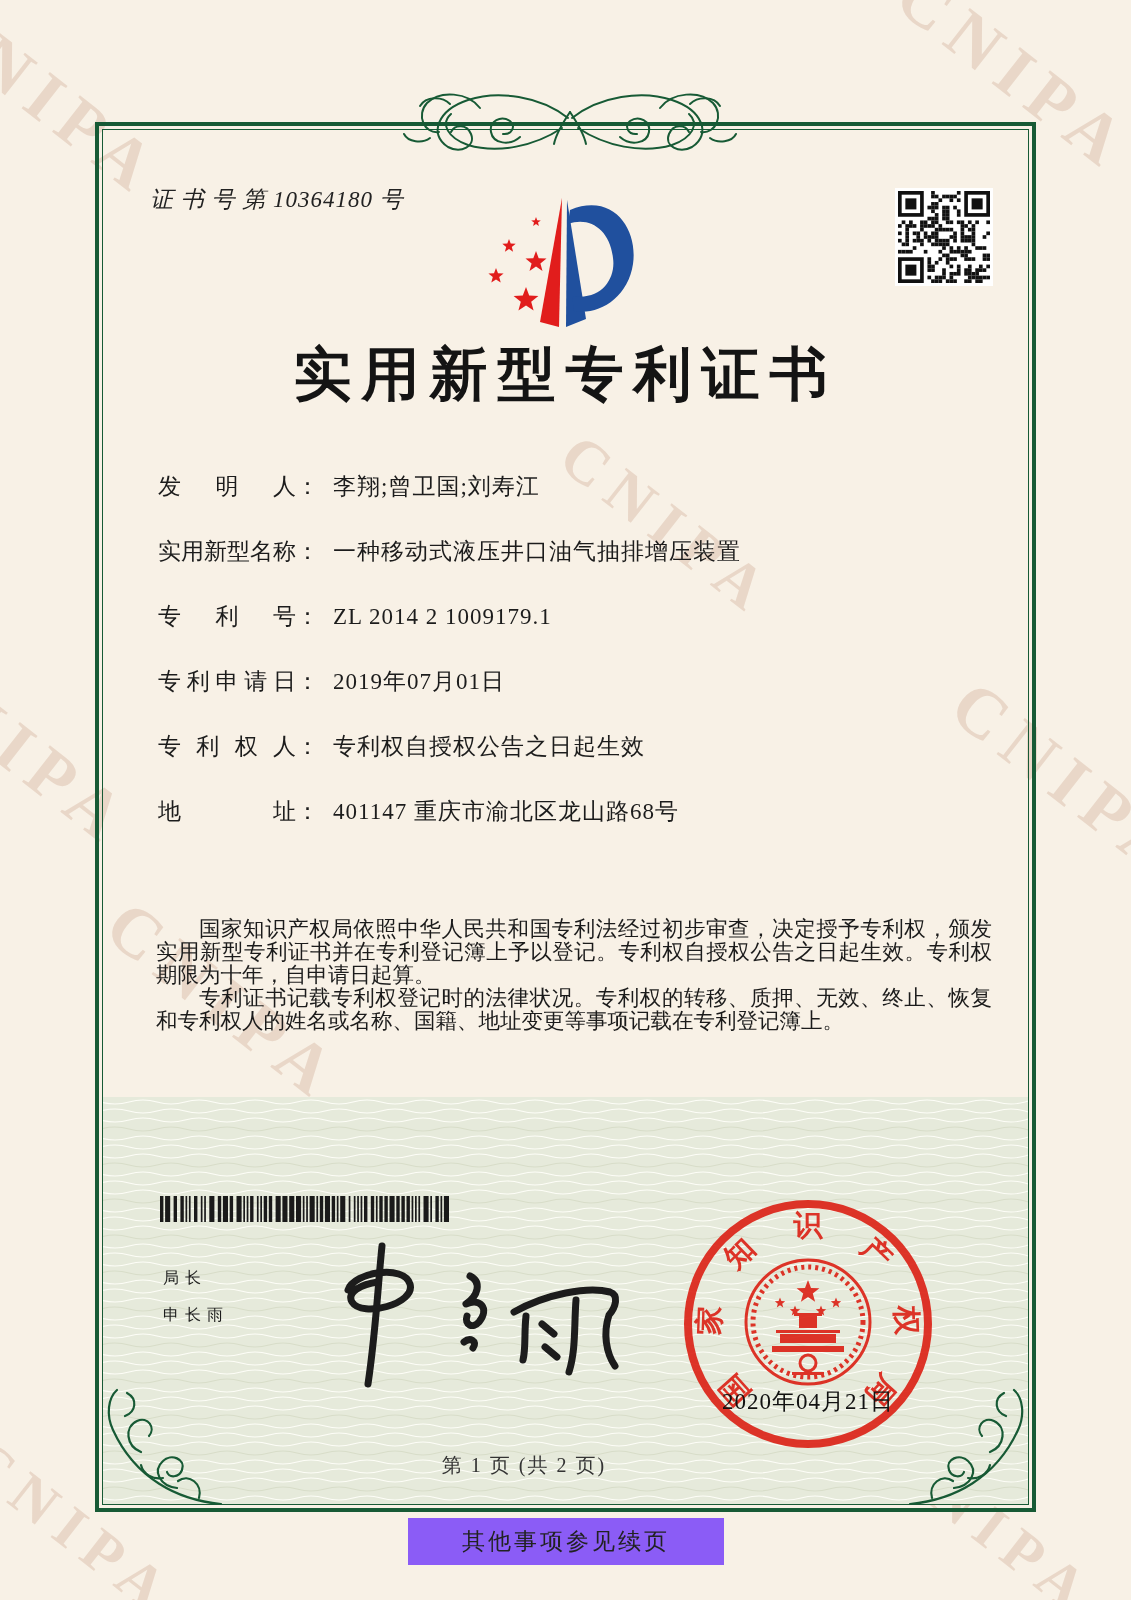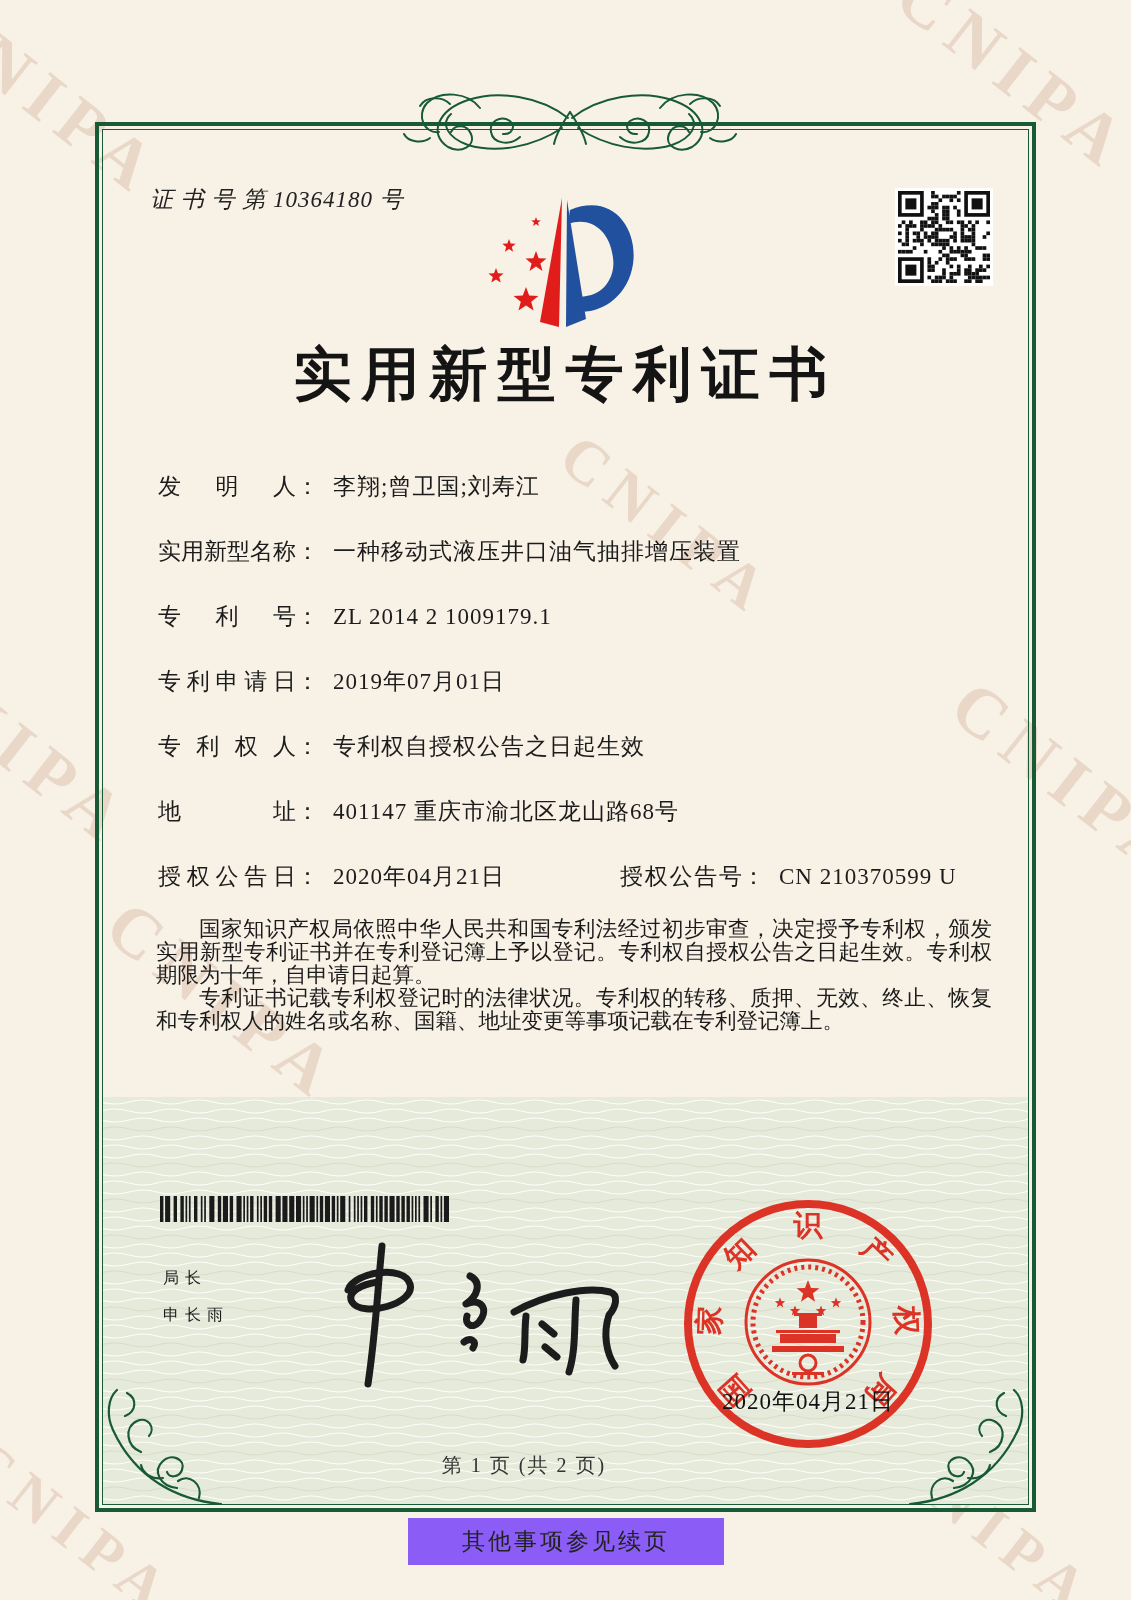--- a/index.html
+++ b/index.html
@@ -387,26 +387,20 @@
     </div>
     <div class="frow">
       <span class="flabel">专利申请日</span><span>：</span><span class="fvalue">2019年07月01日</span>
     </div>
     <div class="frow">
       <span class="flabel">专利权人</span><span>：</span><span class="fvalue">专利权自授权公告之日起生效</span>
     </div>
     <div class="frow">
       <span class="flabel">地址</span><span>：</span><span class="fvalue">401147 重庆市渝北区龙山路68号</span>
     </div>
-    <div class="frow">
-      <span class="flabel">授权公告日</span><span>：</span><span class="fvalue">2020年04月21日</span>
-      <span class="grant">
-        <span class="flabel-sm">授权公告号</span><span>：</span><span class="fvalue">CN 210370599 U</span>
-      </span>
-    </div>
   </div>
 
   <div class="paras">
     <p>国家知识产权局依照中华人民共和国专利法经过初步审查，决定授予专利权，颁发实用新型专利证书并在专利登记簿上予以登记。专利权自授权公告之日起生效。专利权期限为十年，自申请日起算。</p>
     <p>专利证书记载专利权登记时的法律状况。专利权的转移、质押、无效、终止、恢复和专利权人的姓名或名称、国籍、地址变更等事项记载在专利登记簿上。</p>
   </div>
 
   <svg class="barcode" id="barcodeSvg" viewBox="0 0 292 26">
       <rect x="0" y="0" width="3.4" height="26" fill="#1a1a1a"></rect>
       <rect x="5.1" y="0" width="5.1" height="26" fill="#1a1a1a"></rect>

